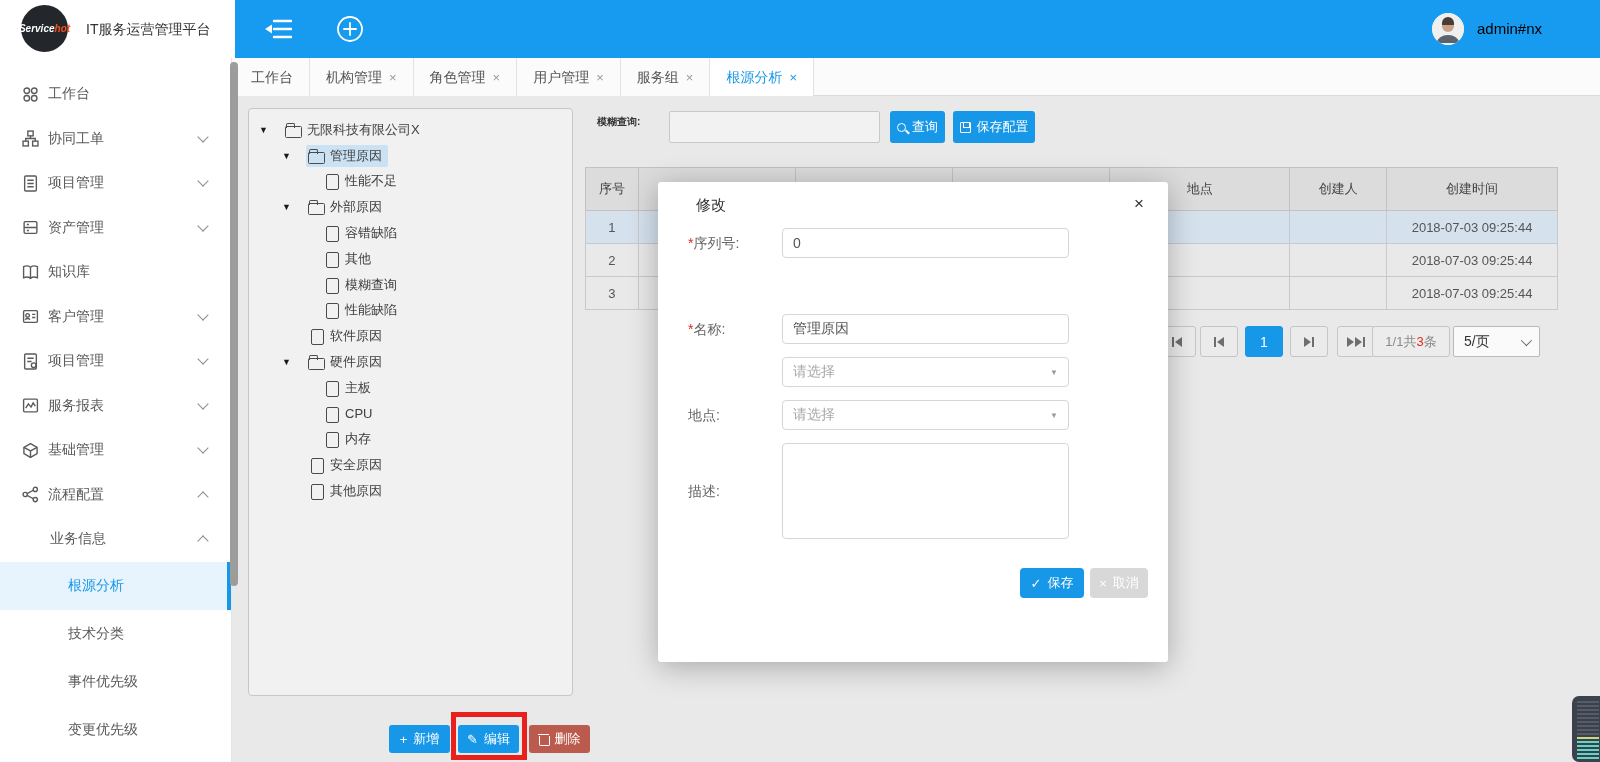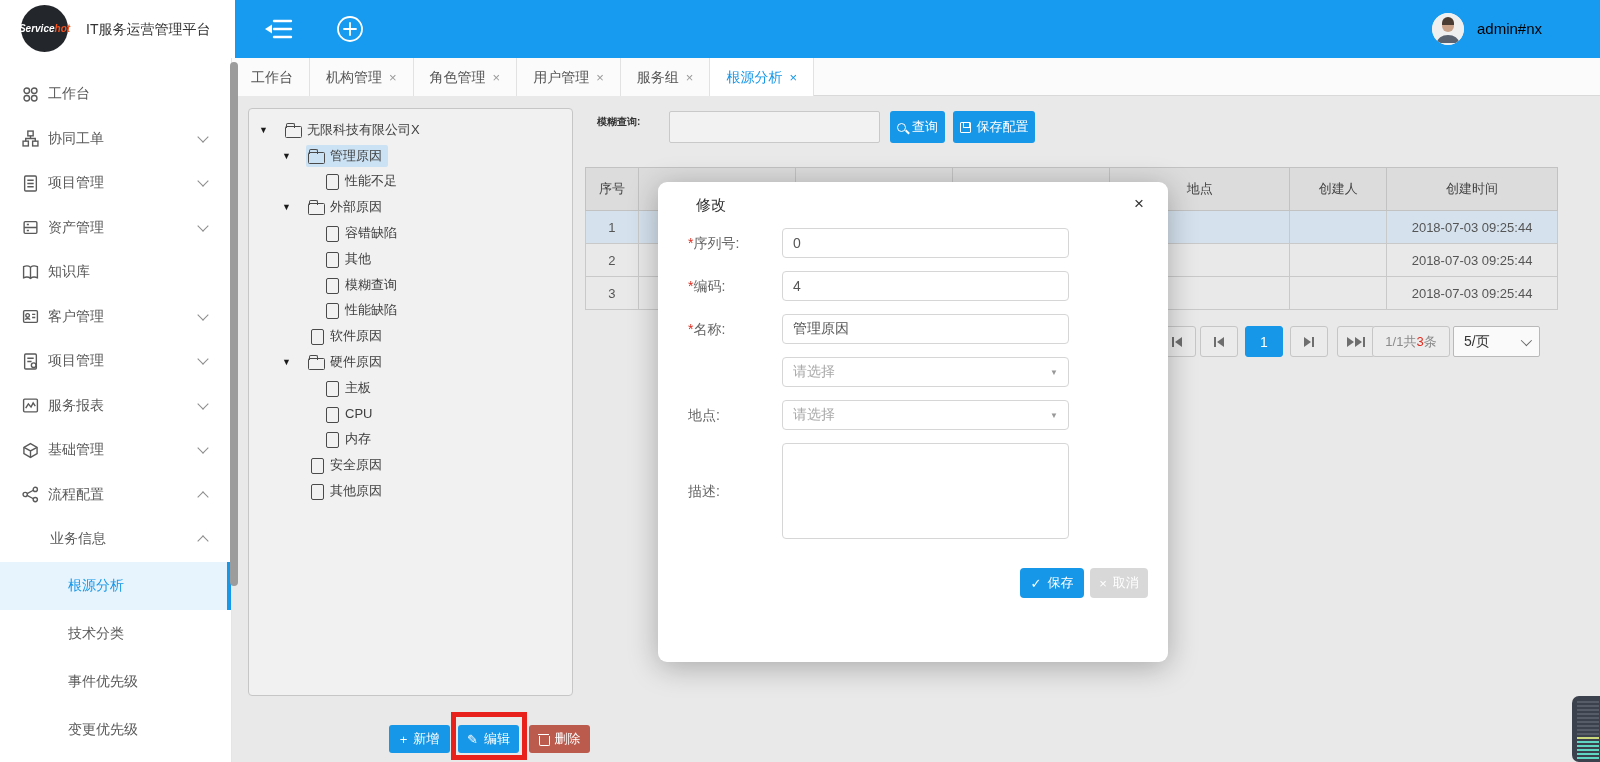--- a/index.html
+++ b/index.html
@@ -123,21 +123,21 @@
   .del-btn { left:297px; background:#bb5b4d; }
   .red-box { position:absolute; left:219px; top:616px; width:76px; height:48px;
     border:5px solid #e8211d; z-index:46; pointer-events:none; }
   .trash { width:10px; height:11px; position:relative; flex:none; }
   .trash::before { content:""; position:absolute; left:0; top:2px; width:9px; height:9px;
     border:1.3px solid #fff; border-top:none; border-radius:0 0 2px 2px; }
   .trash::after { content:""; position:absolute; left:-1px; top:0; width:11px; height:1.6px; background:#fff; }
 
   
   .modal { position:absolute; left:426px; top:86px; width:510px; height:480px; background:#fff;
-    border-radius:9px; box-shadow:0 5px 30px rgba(0,0,0,.28); z-index:50; }
+    border-radius:3px; box-shadow:0 5px 30px rgba(0,0,0,.28); z-index:50; }
   .modal-header { height:44px; padding:14px 24px 0 38px; font-size:15px; color:#333; }
   .modal-close { position:absolute; right:24px; top:12px; font-size:17px; color:#333; cursor:pointer; }
   .m-row { position:absolute; left:30px; }
   .m-label { font-size:14px; color:#666; line-height:30px; }
   .m-star { color:#e02a1d; }
   .m-input { position:absolute; left:94px; top:0; width:287px; height:30px; border:1px solid #d6d6d6;
     border-radius:4px; padding:0 10px; font-size:14px; color:#555; background:#fff; }
   .m-select { position:absolute; left:94px; top:0; width:287px; height:30px; border:1px solid #d6d6d6;
     border-radius:4px; padding:0 10px; font-size:14px; color:#a9a9a9; background:#fff; display:flex;
     align-items:center; cursor:pointer; }
@@ -544,24 +544,20 @@
   <div class="red-box"></div>
 
   <div class="modal">
     <div class="modal-header">修改</div>
     <div class="modal-close">×</div>
 
     <div class="m-row" style="top:46px; width:420px;">
       <span class="m-label"><span class="m-star">*</span><span>序列号:</span></span>
       <input class="m-input" value="0" style="">
     </div>
-    <div class="m-row" style="top:89px; width:420px;">
-      <span class="m-label"><span class="m-star">*</span><span>编码:</span></span>
-      <input class="m-input" value="4" style="">
-    </div>
     <div class="m-row" style="top:132px; width:420px;">
       <span class="m-label"><span class="m-star">*</span><span>名称:</span></span>
       <input class="m-input" value="管理原因" style="">
     </div>
     <div class="m-row" style="top:175px; width:420px;text-align:center;">
       <span class="m-label">归属类型:</span>
       <div class="m-select">
         <span>请选择</span>
         <span class="sel-caret">▼</span>
       </div>

